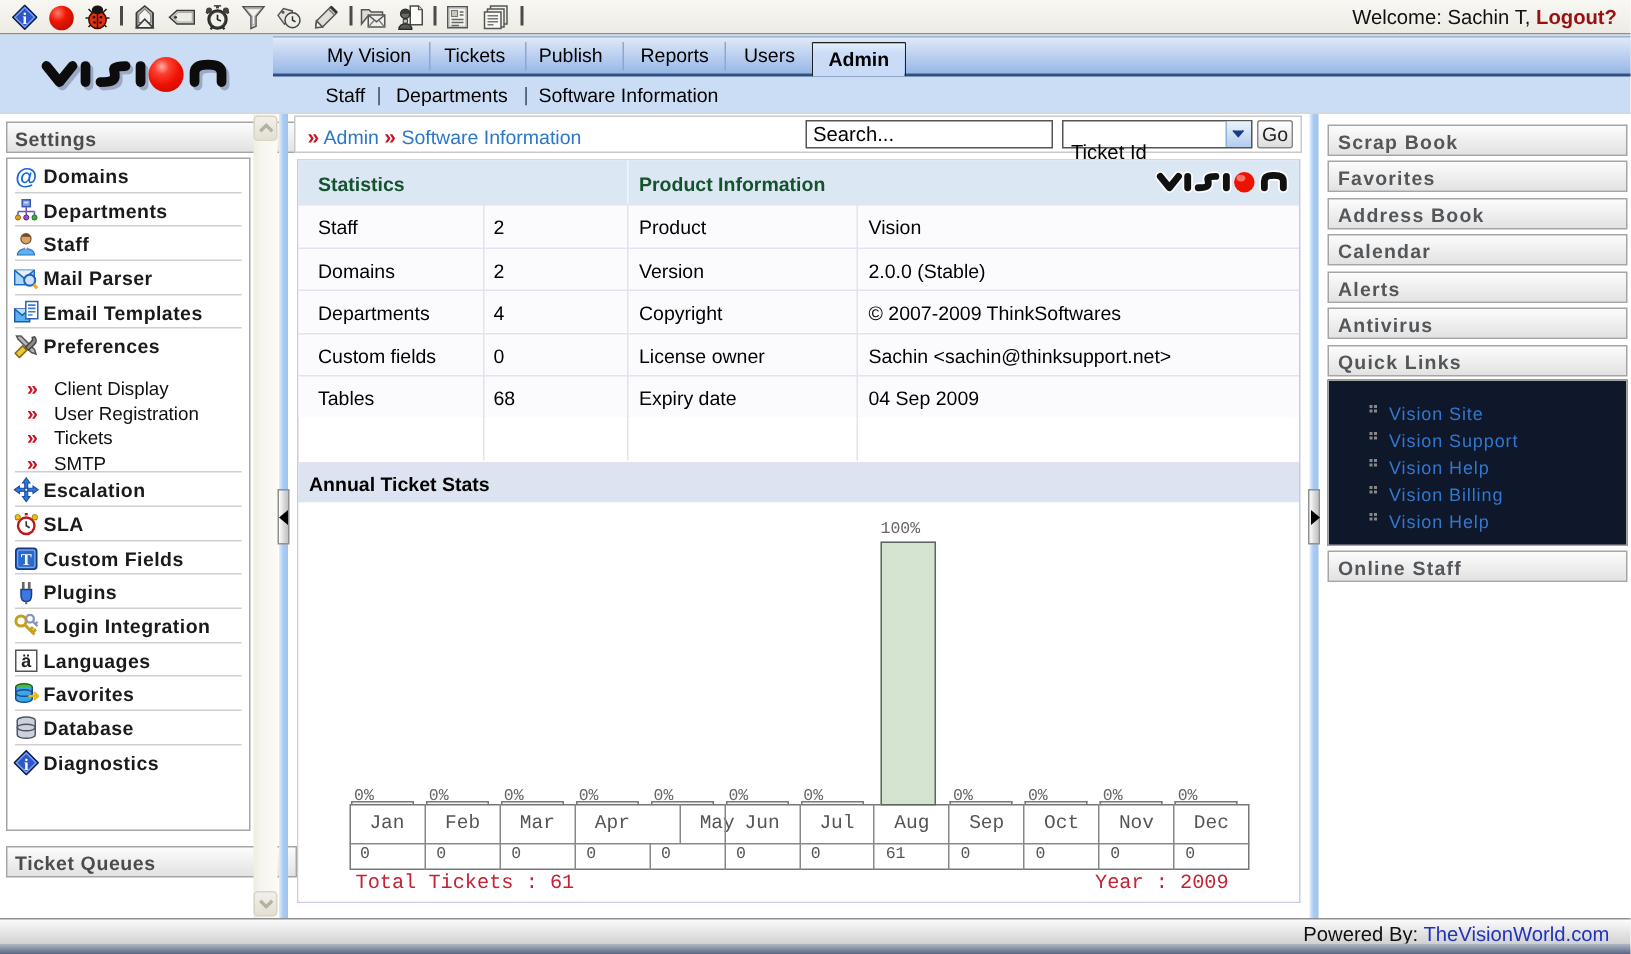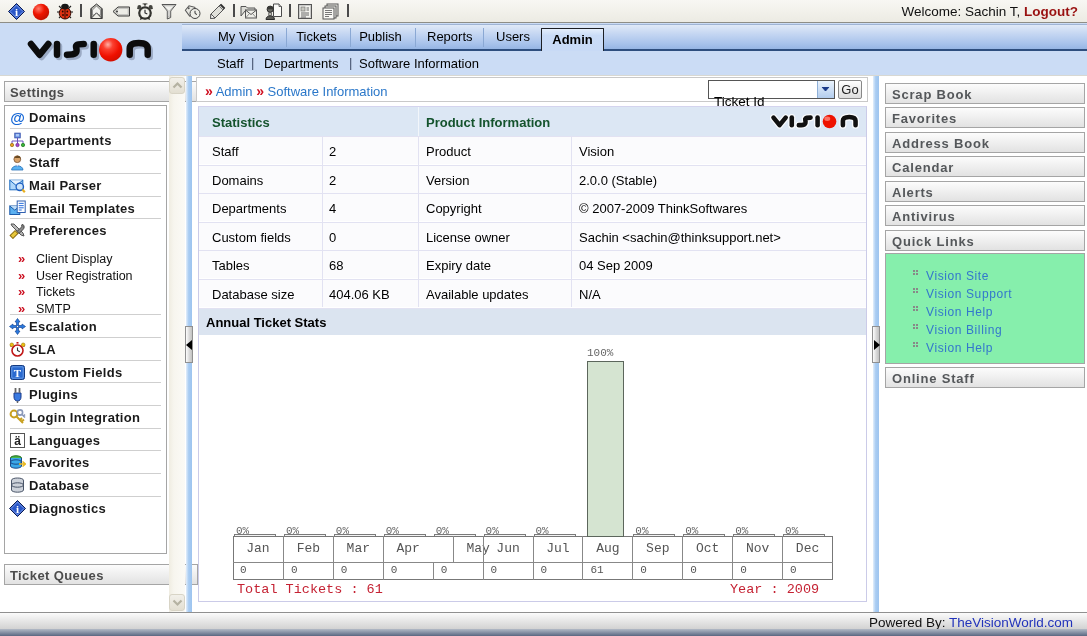--- a/index.html
+++ b/index.html
@@ -65,21 +65,21 @@
 #chart { position:absolute; left:0; top:228px; width:667px; height:266px; background:#fff; font-family:"Liberation Mono",monospace; }
 .mcell { position:absolute; top:201px; height:26px; border-left:1px solid #888; text-align:center; font-size:13px; color:#555; line-height:26px; }
 .ccell { position:absolute; top:227px; height:18px; border-left:1px solid #888; font-size:11px; color:#555; line-height:16px; padding-left:7px; }
 .zbar { position:absolute; top:198.5px; width:42px; height:2.5px; background:#f4f4f4; border:1px solid #7a7a7a; border-bottom:none; }
 .zpc { position:absolute; top:190px; font-size:11px; color:#666; }
 #augbar { position:absolute; left:388px; top:25.5px; width:37px; height:176.5px; background:#d5e4d1; border:1px solid #5c665c; }
 .redtx { position:absolute; top:247px; font-size:13.5px; color:#c52233; }
 
 
 .rhead { position:absolute; left:885px; width:200px; height:21px; background:linear-gradient(#fcfcfc,#e2e2e2); border:1px solid #a5a5a5; color:#54575a; font-weight:bold; font-size:13px; letter-spacing:0.8px; padding:3px 0 0 6px; }
-#qpanel { position:absolute; left:885px; top:252.5px; width:200px; height:111px; border:1px solid #a5a5a5; background:#86efac; }
+#qpanel { position:absolute; left:885px; top:252.5px; width:200px; height:111px; border:1px solid #a5a5a5; background:#0f172a; }
 .qlink { position:absolute; left:40px; font-size:12px; letter-spacing:0.6px; }
 .qlink a { color:#3377cc; text-decoration:none; }
 .qbul { position:absolute; left:27px; width:5px; height:5px; }
 .qbul i { position:absolute; width:2px; height:2px; background:#888; }
 
 
 #footer { left:0; top:612px; width:1087px; height:16.5px; border-top:1px solid #909090; background:linear-gradient(#fbfbfb,#d2d2d2); }
 #footer .txt { position:absolute; right:14px; top:1.5px; font-size:13.5px; color:#111; }
 #footer a { color:#2233bb; text-decoration:none; }
 #fstrip { left:0; top:628.5px; width:1087px; height:7.5px; background:linear-gradient(#b2bac6,#6c7890 80%,#5a6680); }
@@ -423,20 +423,21 @@
     </div>
   </div>
 <div class="cbar" style="left:872.5px;">
     <div class="chandle" style="left:-1px;">
       <span class="tri" style="left:1px;border-left:6px solid #000;"></span>
     </div>
   </div>
 
 <div class="abs" id="crumbbox">
   <div id="crumb"><span class="rr">»</span> <a href="#">Admin</a> <span class="rr">»</span> <a href="#">Software Information</a></div>
+  <div id="searchbox">Search...</div>
   <div id="selbox">
       <span style="position:absolute;left:5px;top:13px;">Ticket Id</span>
       <div id="selarrow"><svg width="15" height="15" viewBox="0 0 15 15">
           <path d="M4 6 L7.5 10 L11 6" fill="#1a3a8a" stroke="#1a3a8a"></path>
         </svg></div>
     </div>
   <div id="gobtn">Go</div>
 </div>
 
 <div class="abs" id="bigtable">
@@ -487,26 +488,20 @@
       <span class="c" style="left:13px;">Custom fields</span>
       <span class="c" style="left:130px;">0</span>
       <span class="c" style="left:227px;">License owner</span>
       <span class="c" style="left:380px;">Sachin &lt;sachin@thinksupport.net&gt;</span>
     </div>
   <div class="trow" style="top:143px;">
       <span class="c" style="left:13px;">Tables</span>
       <span class="c" style="left:130px;">68</span>
       <span class="c" style="left:227px;">Expiry date</span>
       <span class="c" style="left:380px;">04 Sep 2009</span>
-    </div>
-  <div class="trow" style="top:171.5px;">
-      <span class="c" style="left:13px;">Database size</span>
-      <span class="c" style="left:130px;">404.06 KB</span>
-      <span class="c" style="left:227px;">Available updates</span>
-      <span class="c" style="left:380px;">N/A</span>
     </div>
   <div class="vline" style="left:123px;"></div>
   <div class="vline" style="left:219px;"></div>
   <div class="vline" style="left:372px;"></div>
   <div id="atsbar">Annual Ticket Stats</div>
   <div id="chart">
 
     <div class="abs" style="left:34px;top:201px;width:600px;height:44px;border:1px solid #777;"></div>
     <div class="abs" style="left:34px;top:227px;width:600px;height:1px;background:#888;"></div>
 

